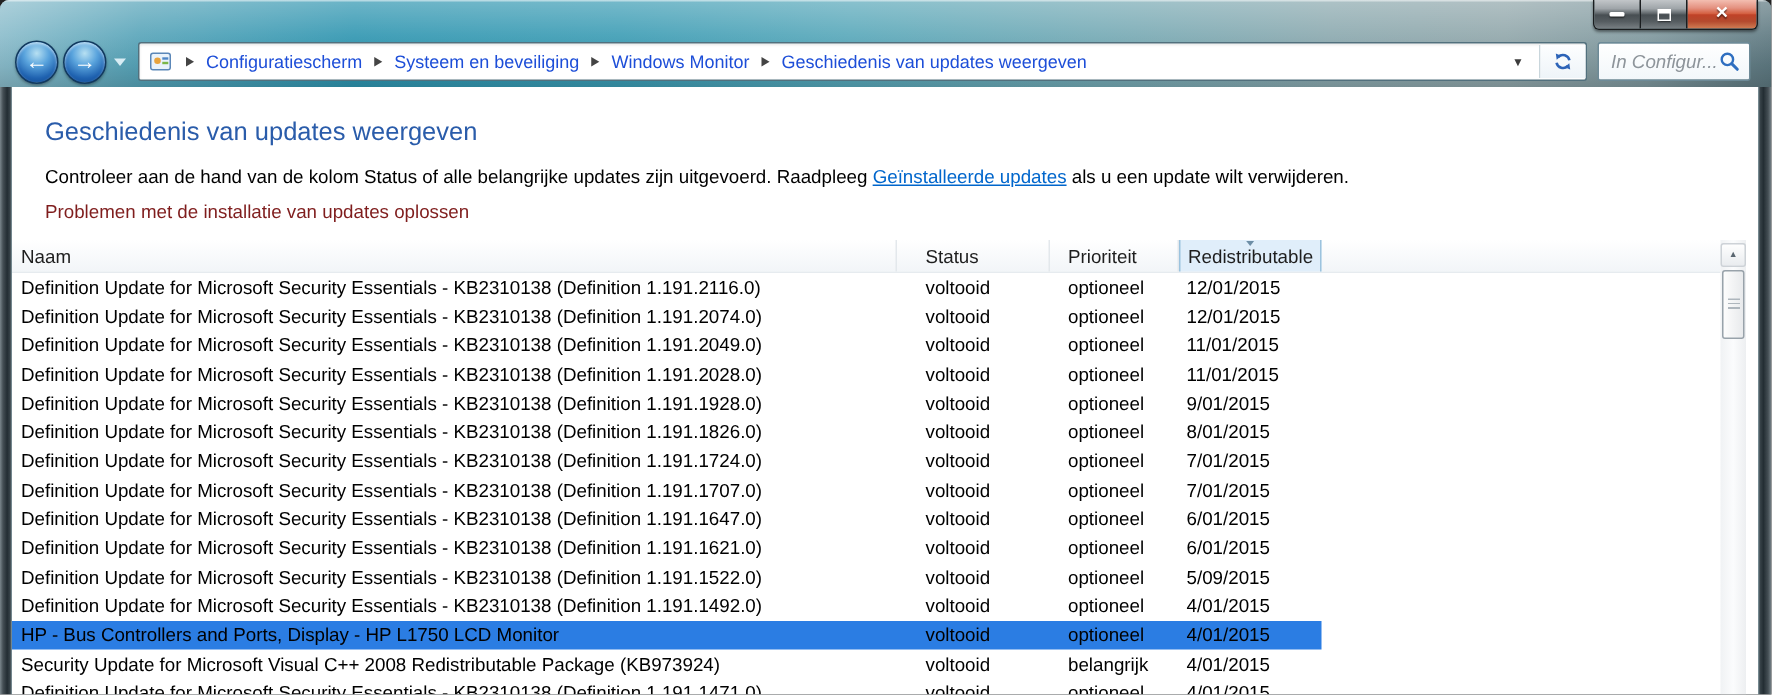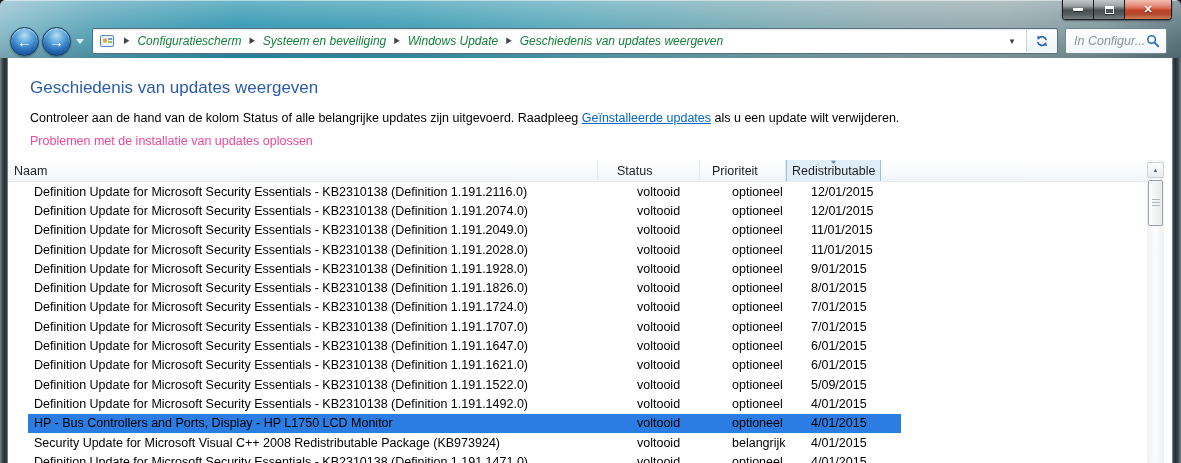--- a/index.html
+++ b/index.html
@@ -27,55 +27,55 @@
   .toolbar{position:absolute;left:0;top:26px;width:1181px;height:30px;display:flex;align-items:center;}
   .nav-btn{width:29px;height:29px;border-radius:50%;display:flex;align-items:center;justify-content:center;color:#fff;font-size:15px;font-weight:bold;
     background:radial-gradient(circle at 50% 28%,#b7e0f2 0%,#5aa4dd 35%,#1f62b0 70%,#0b3f85 100%);
     border:1px solid #12395e;box-shadow:inset 0 1px 2px rgba(255,255,255,.65), 0 1px 2px rgba(0,0,0,.35);box-sizing:border-box;}
   .nav-back{margin-left:10px;}
   .nav-forward{margin-left:3px;}
   .nav-chevron{width:0;height:0;border-left:4px solid transparent;border-right:4px solid transparent;border-top:5px solid #d8ecf4;margin-left:5px;}
 
   .addressbar{margin-left:8px;height:26px;width:966px;background:#fff;border:1px solid #52707d;border-radius:2px;display:flex;align-items:center;box-sizing:border-box;box-shadow:inset 0 1px 2px rgba(0,0,0,.10);}
   .addr-icon{margin:0 2px 0 6px;display:flex;align-items:center;}
-  .crumb{font-size:12px;color:#15803d;padding:0 1px;white-space:nowrap;font-style:italic;}
+  .crumb{font-size:12px;color:#1d4ed8;padding:0 1px;white-space:nowrap;}
   .crumb-sep{font-size:7px;color:#444;margin:0 7px;transform:scaleY(1.2);}
   .addr-spacer{flex:1;}
   .addr-drop{font-size:8px;color:#3c3c3c;padding:0 10px;}
   .addr-divider{width:1px;height:22px;background:#c9d6dc;}
   .refresh-btn{width:30px;height:22px;display:flex;align-items:center;justify-content:center;background:linear-gradient(180deg,#fdfeff,#eef4f8);}
 
   .searchbox{margin-left:7px;width:102px;height:26px;border:1px solid #6d8a97;border-radius:2px;background:linear-gradient(180deg,#ffffff,#f2f7fa);display:flex;align-items:center;padding:0 6px;box-sizing:border-box;}
   .searchbox input{flex:1;min-width:0;border:none;outline:none;background:transparent;font-family:"Liberation Sans",sans-serif;font-size:12.5px;color:#333;}
   .searchbox input::placeholder{color:#8d949a;font-style:italic;}
 
   
   .border-left{position:absolute;left:0;top:58px;width:8px;height:405px;background:linear-gradient(90deg,#7a868c 0%,#454f55 25%,#232d33 60%,#39444a 85%,#8aa0a8 100%);}
   .border-right{position:absolute;left:1172px;top:58px;width:9px;height:405px;background:linear-gradient(270deg,#7a868c 0%,#454f55 25%,#232d33 60%,#39444a 85%,#8aa0a8 100%);}
 
   
   .content{position:absolute;left:8px;top:58px;width:1164px;height:405px;background:#fff;}
   .page-title{margin:20px 0 0 22px;font-size:17px;font-weight:400;color:#2a5caa;}
   .intro{margin:13px 17px 0 22px;font-size:12.5px;color:#000;}
   .link{color:#0066cc;}
   .link.ul{text-decoration:underline;}
-  .trouble{margin:9px 0 0 22px;font-size:12.5px;color:#ec4899;}
+  .trouble{margin:9px 0 0 22px;font-size:12.5px;color:#7f1d1d;}
 
   
   .listview{position:absolute;left:0;top:102px;width:1164px;height:303px;}
   .lheader{display:flex;height:22px;width:1139px;background:linear-gradient(180deg,#ffffff,#f2f5f8);border-bottom:1px solid #e6ebef;font-size:12.5px;color:#1e1e1e;box-sizing:border-box;}
   .hcell{box-sizing:border-box;border-right:1px solid #e3e8ec;display:flex;align-items:center;position:relative;white-space:nowrap;}
   .hc-name{width:590px;padding-left:6px;}
   .hc-status{width:102px;padding-left:19px;}
   .hc-priority{width:86px;padding-left:12px;}
   .hc-date{width:95px;padding-left:5px;background:#e0eefa;border-left:1px solid #9cc3de;border-right:1px solid #9cc3de;}
   .sort-glyph{position:absolute;top:-3px;left:50%;transform:translateX(-50%) scaleY(.65);font-size:9px;color:#6d8ea6;}
 
   .lbody{height:281px;overflow:hidden;}
-  .lrow{display:flex;height:19.3px;align-items:center;width:873px;font-size:12.5px;color:#000;white-space:nowrap;margin-left:20px;}
+  .lrow{display:flex;height:19.3px;align-items:center;width:873px;font-size:12.5px;color:#000;white-space:nowrap;}
   .lrow.selected{background:#2b7de3;color:#000000;}
   .lcell{box-sizing:border-box;overflow:hidden;}
   .c-name{width:590px;padding-left:6px;}
   .c-status{width:102px;padding-left:19px;}
   .c-priority{width:86px;padding-left:12px;}
   .c-date{width:95px;padding-left:5px;}
 
   
   .vscroll{position:absolute;left:1139px;top:0;width:17px;height:303px;background:linear-gradient(90deg,#f0f2f4,#fbfcfd 50%,#edeff1);}
   .scroll-up{position:absolute;top:2px;left:0;width:17px;height:16px;background:linear-gradient(180deg,#fefefe,#e9ecef);border:1px solid #cdd2d7;border-radius:2px;box-sizing:border-box;display:flex;align-items:center;justify-content:center;font-size:6px;color:#5a6670;}
@@ -118,21 +118,21 @@
           <rect x="9.2" y="5.2" width="4" height="1.6" fill="#4f86c6"></rect>
           <rect x="9.2" y="8.2" width="4" height="1.6" fill="#7ab648"></rect>
         </svg>
       </span>
       <span id="breadcrumb" style="display:flex;align-items:center;">
           <span class="crumb-sep">▶</span>
           <span class="crumb">Configuratiescherm</span>
           <span class="crumb-sep">▶</span>
           <span class="crumb">Systeem en beveiliging</span>
           <span class="crumb-sep">▶</span>
-          <span class="crumb">Windows Update</span>
+          <span class="crumb">Windows Monitor</span>
           <span class="crumb-sep">▶</span>
           <span class="crumb">Geschiedenis van updates weergeven</span>
         </span>
       <span class="addr-spacer"></span>
       <span class="addr-drop">▼</span>
       <span class="addr-divider"></span>
       <span class="refresh-btn">
         <svg width="16" height="16" viewBox="0 0 16 16">
           <path d="M12.3 7.2 A4.4 4.4 0 0 0 4.8 5.0" fill="none" stroke="#2d64b8" stroke-width="1.7"></path>
           <polygon points="3.2,2.7 6.9,4.2 3.8,6.9" fill="#2d64b8"></polygon>

